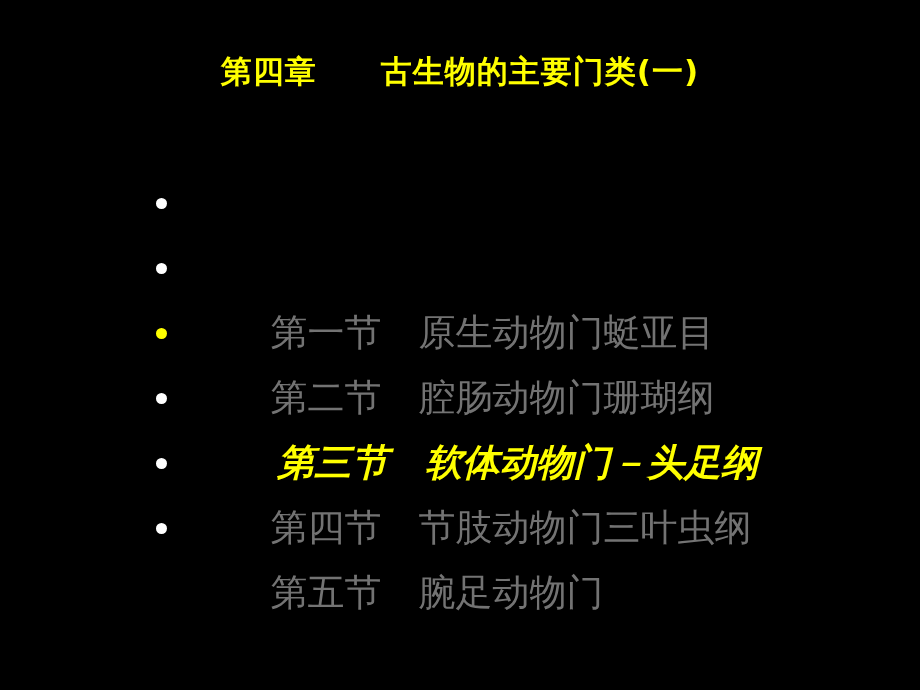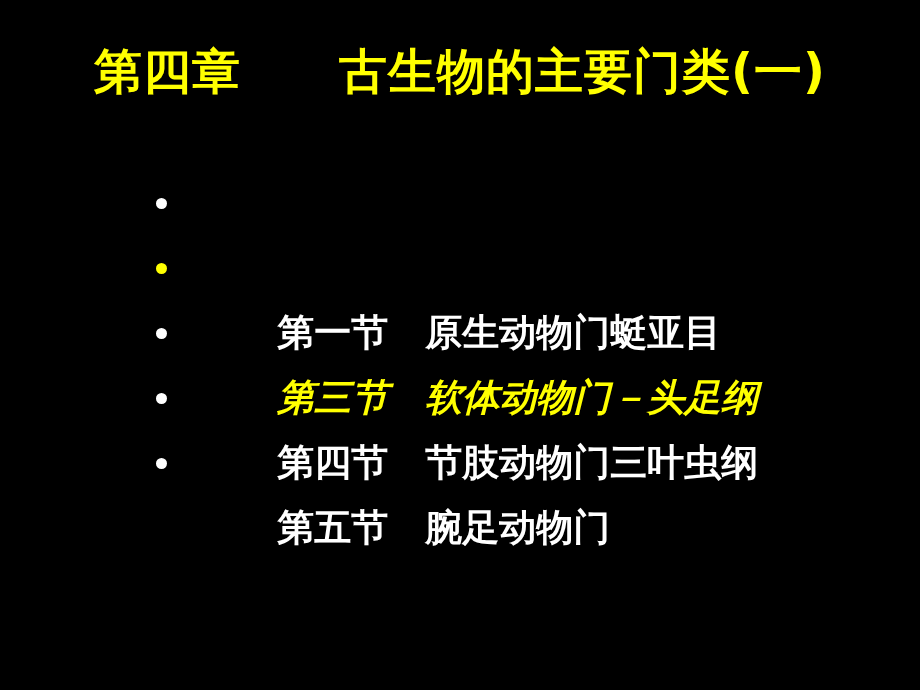--- a/index.html
+++ b/index.html
@@ -21,21 +21,21 @@
   
   #slide-title {
     position: absolute;
     left: 0;
     top: 42px;
     width: 920px;
     text-align: center;
     color: #ffff00;
     font-family: "DejaVu Sans", "Liberation Sans", sans-serif;
     font-weight: bold;
-    font-size: 48px;
+    font-size: 31px;
     line-height: 58px;
     letter-spacing: 1px;
     white-space: pre;
   }
 
   
   #section-list {
     position: absolute;
     left: 150px;
     top: 170px;
@@ -43,25 +43,24 @@
     margin: 0;
     padding: 0;
     list-style: none;
   }
 
   #section-list li {
     position: relative;
     height: 65px;
     line-height: 65px;
     padding-left: 50px;
-    color: #ffffff;
+    color: #737373;
     font-family: "DejaVu Serif", "Liberation Serif", serif;
     font-size: 37px;
     white-space: pre;
-    font-weight: bold;
   }
 
   #section-list li .bullet-dot {
     position: absolute;
     left: 6px;
     top: 50%;
     margin-top: -5px;
     width: 11px;
     height: 11px;
     border-radius: 50%;
@@ -91,20 +90,24 @@
 
   <div id="slide-title">第四章　　古生物的主要门类(一)</div>
 
   <ul id="section-list">
 
     <li>
       <span class="bullet-dot"></span>
       <span class="section-text">第一节　原生动物门蜓亚目</span>
     </li>
 
+    <li>
+      <span class="bullet-dot"></span>
+      <span class="section-text">第二节　腔肠动物门珊瑚纲</span>
+    </li>
 
     <li class="highlight">
       <span class="bullet-dot"></span>
       <span class="section-text">第三节　软体动物门－头足纲</span>
     </li>
 
     <li>
       <span class="bullet-dot"></span>
       <span class="section-text">第四节　节肢动物门三叶虫纲</span>
     </li>

